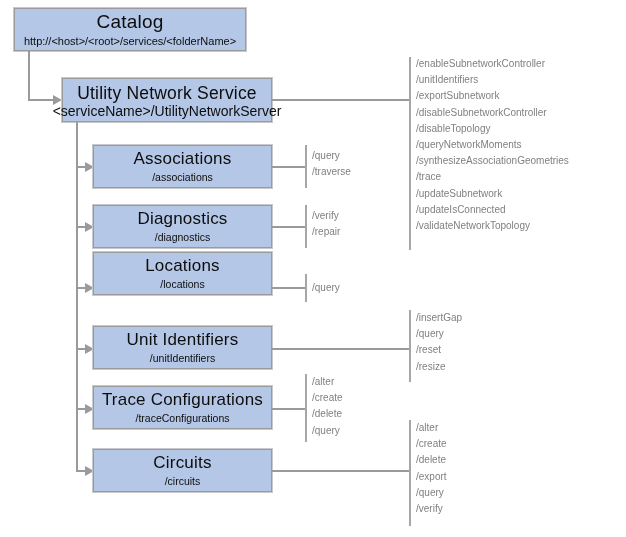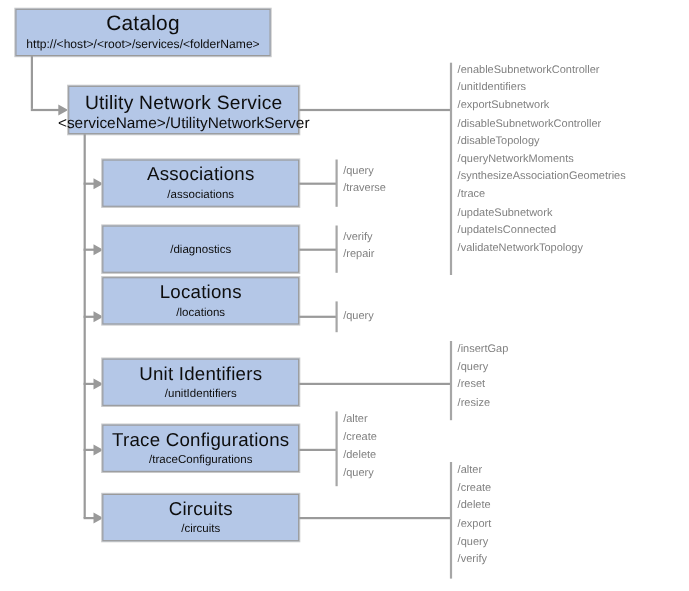--- a/index.html
+++ b/index.html
@@ -123,20 +123,21 @@
   <div class="conn conn-h" style="left:272px; top:166px; width:34px;"></div>
   <div class="tickbar" style="left:305px; top:145px; height:43px;"></div>
   <div class="oplist" id="ops-child-0" style="left:312px; top:148px;">
       <span class="op">/query</span>
       <span class="op">/traverse</span>
     </div>
 
   <div class="conn conn-h" style="left:76px; top:226px; width:11px;"></div>
   <div class="arrow" style="left:85px; top:222px;"></div>
   <div class="node" id="node-child-1" style="left:93px; top:205px; width:179px; height:43px;">
+    <div class="title">Diagnostics</div>
     <div class="subtitle">/diagnostics</div>
   </div>
   <div class="conn conn-h" style="left:272px; top:226px; width:34px;"></div>
   <div class="tickbar" style="left:305px; top:205px; height:43px;"></div>
   <div class="oplist" id="ops-child-1" style="left:312px; top:208px;">
       <span class="op">/verify</span>
       <span class="op">/repair</span>
     </div>
 
   <div class="conn conn-h" style="left:76px; top:287px; width:11px;"></div>

